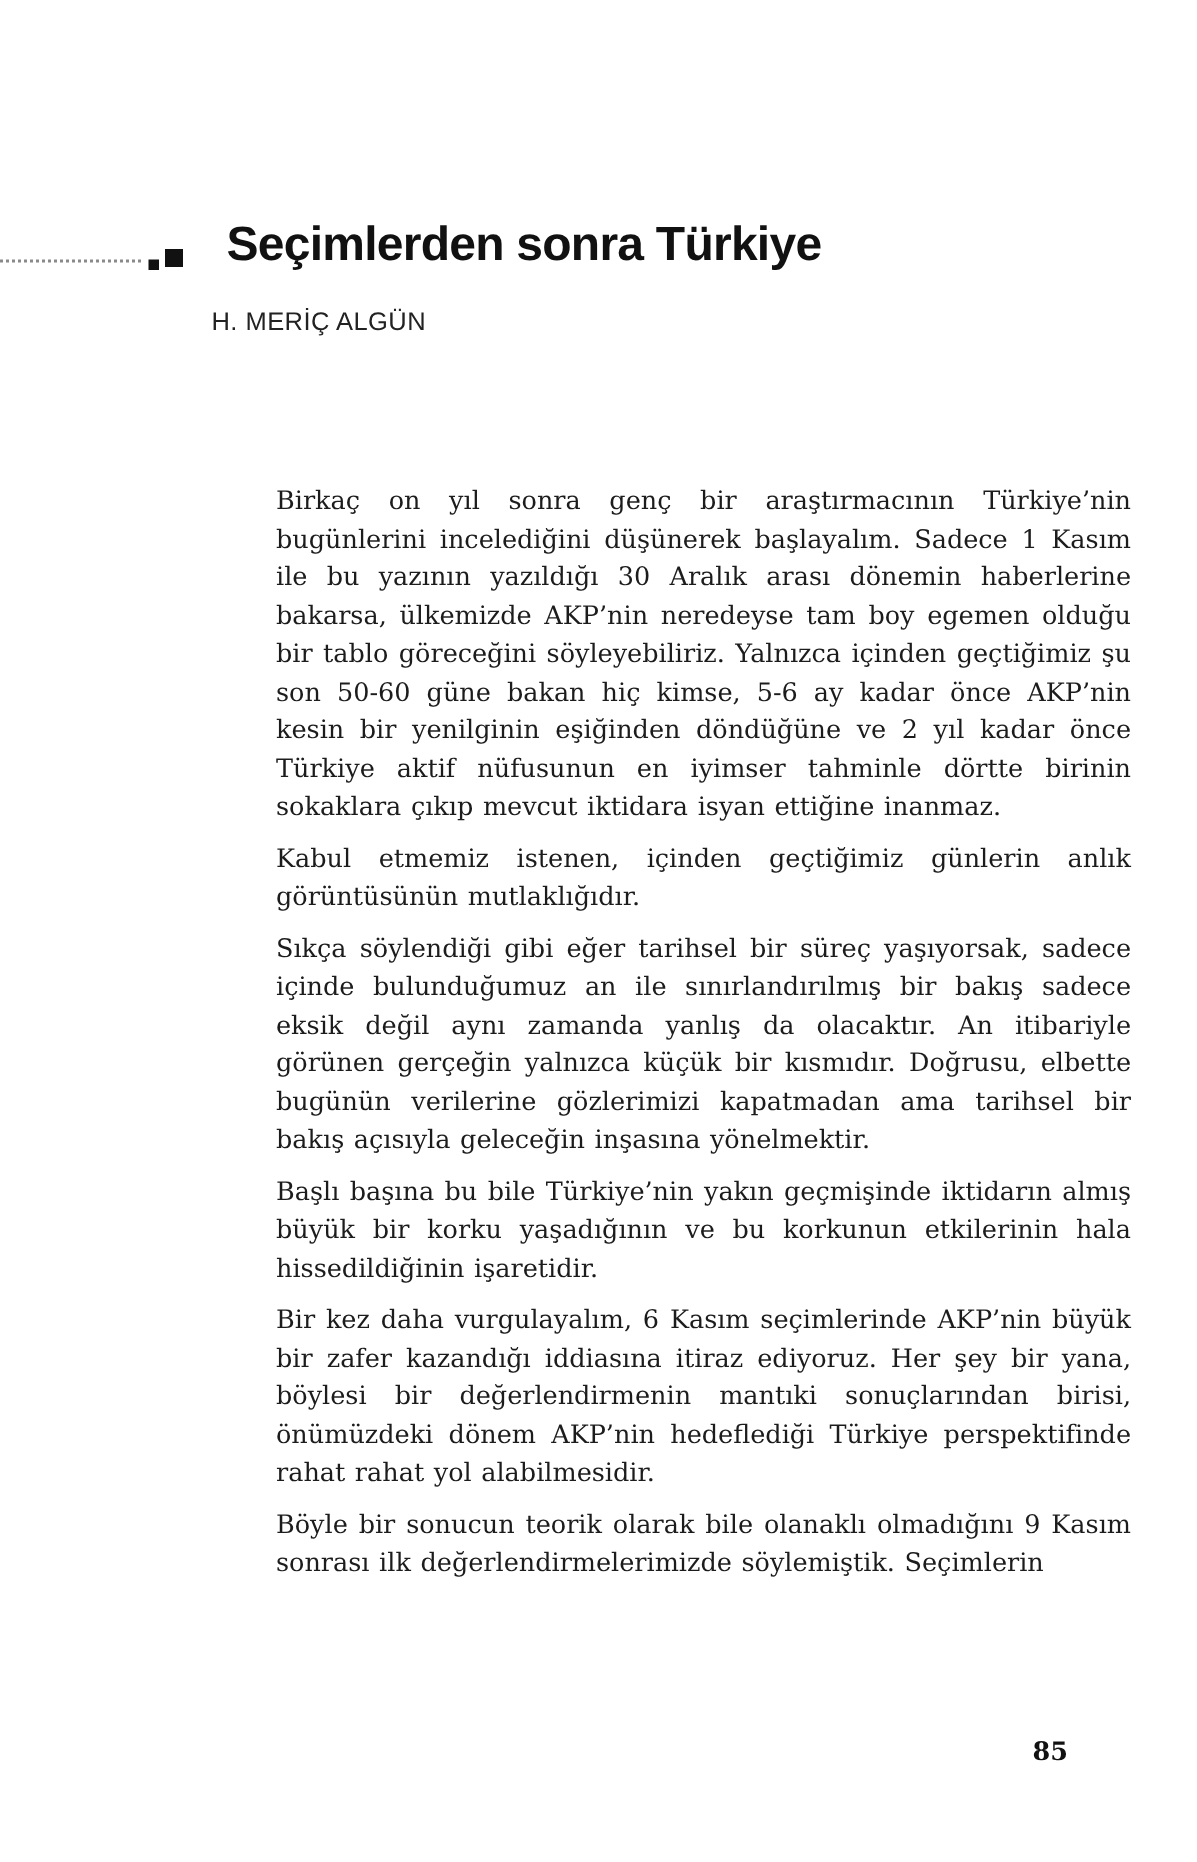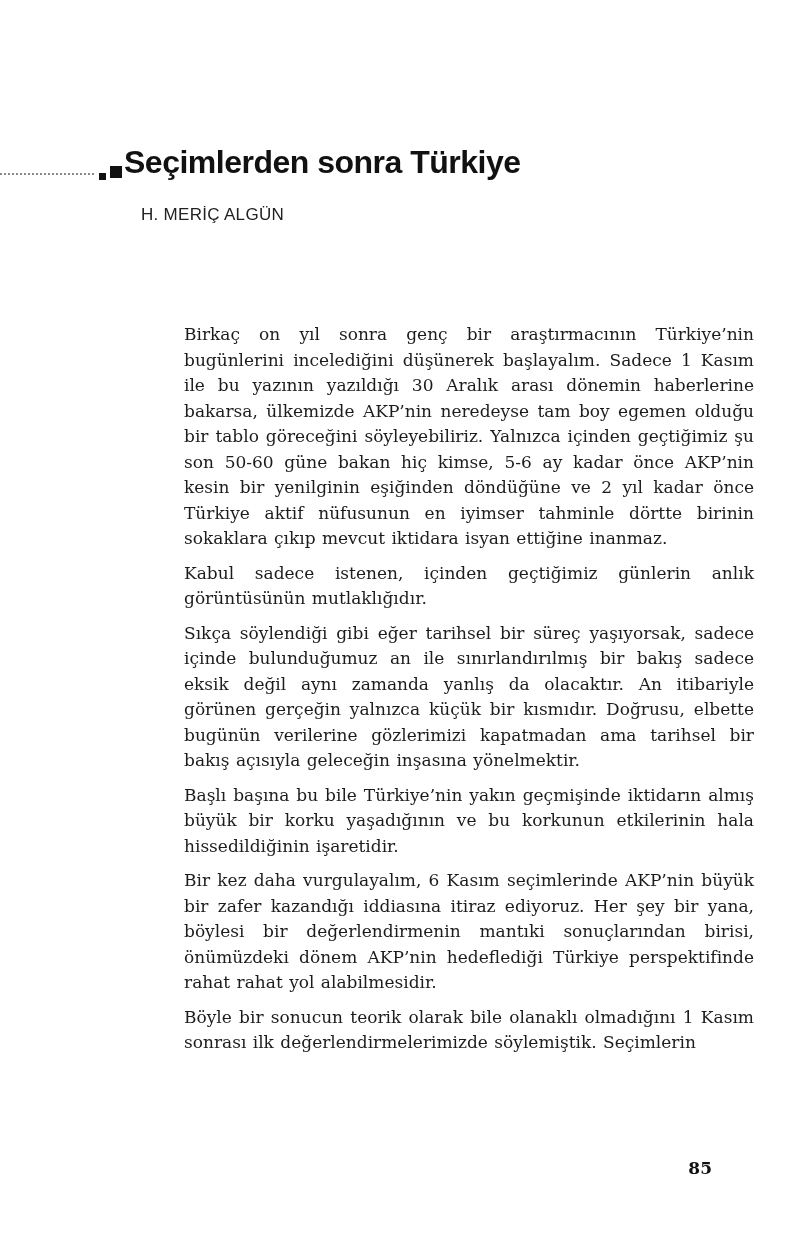--- a/index.html
+++ b/index.html
@@ -44,21 +44,21 @@
     position: absolute;
     left: 110px;
     top: 6px;
     width: 12px;
     height: 12px;
     background: #111111;
   }
 
   .page-title {
     position: absolute;
-    left: 124px;
+    left: 151px;
     top: 144px;
     width: 600px;
     font-family: "Liberation Sans", "DejaVu Sans", sans-serif;
     font-weight: 700;
     font-size: 32px;
     letter-spacing: -0.5px;
     color: #111111;
     margin: 0;
   }
 
@@ -112,22 +112,22 @@
     <div class="marker-square-small"></div>
     <div class="marker-square-large"></div>
   </div>
 
   <h1 class="page-title">Seçimlerden sonra Türkiye</h1>
 
   <div class="page-author">H. MERİÇ ALGÜN</div>
 
   <div class="article-body">
     <p>Birkaç on yıl sonra genç bir araştırmacının Türkiye’nin bugünlerini incelediğini düşünerek başlayalım. Sadece 1 Kasım ile bu yazının yazıldığı 30 Aralık arası dönemin haberlerine bakarsa, ülkemizde AKP’nin neredeyse tam boy egemen olduğu bir tablo göreceğini söyleyebiliriz. Yalnızca içinden geçtiğimiz şu son 50-60 güne bakan hiç kimse, 5-6 ay kadar önce AKP’nin kesin bir yenilginin eşiğinden döndüğüne ve 2 yıl kadar önce Türkiye aktif nüfusunun en iyimser tahminle dörtte birinin sokaklara çıkıp mevcut iktidara isyan ettiğine inanmaz.</p>
-    <p>Kabul sadece istenen, içinden geçtiğimiz günlerin anlık görüntüsünün mutlaklığıdır.</p>
+    <p>Kabul etmemiz istenen, içinden geçtiğimiz günlerin anlık görüntüsünün mutlaklığıdır.</p>
     <p>Sıkça söylendiği gibi eğer tarihsel bir süreç yaşıyorsak, sadece içinde bulunduğumuz an ile sınırlandırılmış bir bakış sadece eksik değil aynı zamanda yanlış da olacaktır. An itibariyle görünen gerçeğin yalnızca küçük bir kısmıdır. Doğrusu, elbette bugünün verilerine gözlerimizi kapatmadan ama tarihsel bir bakış açısıyla geleceğin inşasına yönelmektir.</p>
     <p>Başlı başına bu bile Türkiye’nin yakın geçmişinde iktidarın almış büyük bir korku yaşadığının ve bu korkunun etkilerinin hala hissedildiğinin işaretidir.</p>
     <p>Bir kez daha vurgulayalım, 6 Kasım seçimlerinde AKP’nin büyük bir zafer kazandığı iddiasına itiraz ediyoruz. Her şey bir yana, böylesi bir değerlendirmenin mantıki sonuçlarından birisi, önümüzdeki dönem AKP’nin hedeflediği Türkiye perspektifinde rahat rahat yol alabilmesidir.</p>
-    <p>Böyle bir sonucun teorik olarak bile olanaklı olmadığını 1 Kasım sonrası ilk değerlendirmelerimizde söylemiştik. Seçimlerin</p>
+    <p>Böyle bir sonucun teorik olarak bile olanaklı olmadığını 9 Kasım sonrası ilk değerlendirmelerimizde söylemiştik. Seçimlerin</p>
   </div>
 
   <div class="page-number">85</div>
 
 </div>
 
 </body></html>

